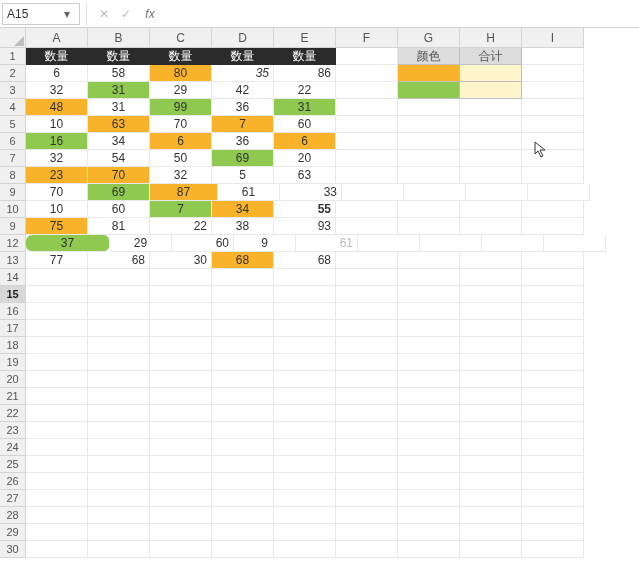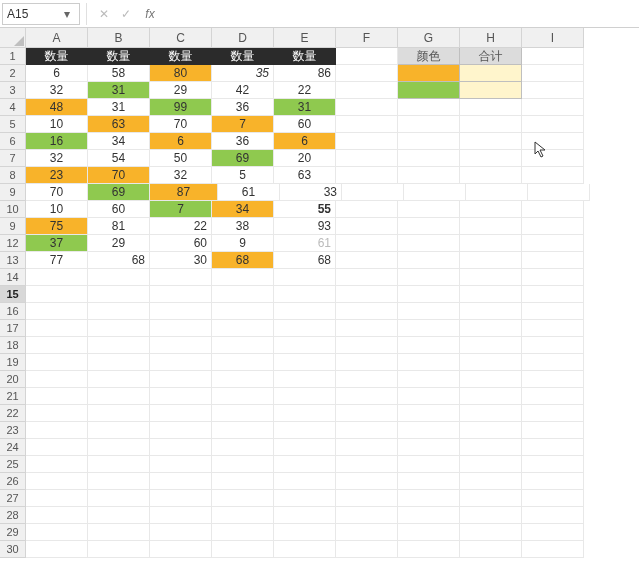--- a/index.html
+++ b/index.html
@@ -226,21 +226,21 @@
         <div class="cell fill-dot a-c" style="width: 62px;">81</div>
         <div class="cell a-r" style="width: 62px;">22</div>
         <div class="cell fill-dot a-c" style="width: 62px;">38</div>
         <div class="cell a-r" style="width: 62px;">93</div>
         <div class="cell " style="width: 62px;"></div>
         <div class="cell " style="width: 62px;"></div>
         <div class="cell " style="width: 62px;"></div>
         <div class="cell " style="width: 62px;"></div>
       </div>
       <div class="row">
-        <div class="cell fill-g a-c" style="width: 62px;">37</div>
+        <div class="cell fill-g a-c" style="width: 84px; border-radius: 6px;">37</div>
         <div class="cell fill-dot a-c" style="width: 62px;">29</div>
         <div class="cell a-r" style="width: 62px;">60</div>
         <div class="cell fill-dot a-c" style="width: 62px;">9</div>
         <div class="cell a-r dim" style="width: 62px;">61</div>
         <div class="cell " style="width: 62px;"></div>
         <div class="cell " style="width: 62px;"></div>
         <div class="cell " style="width: 62px;"></div>
         <div class="cell " style="width: 62px;"></div>
       </div>
       <div class="row">

